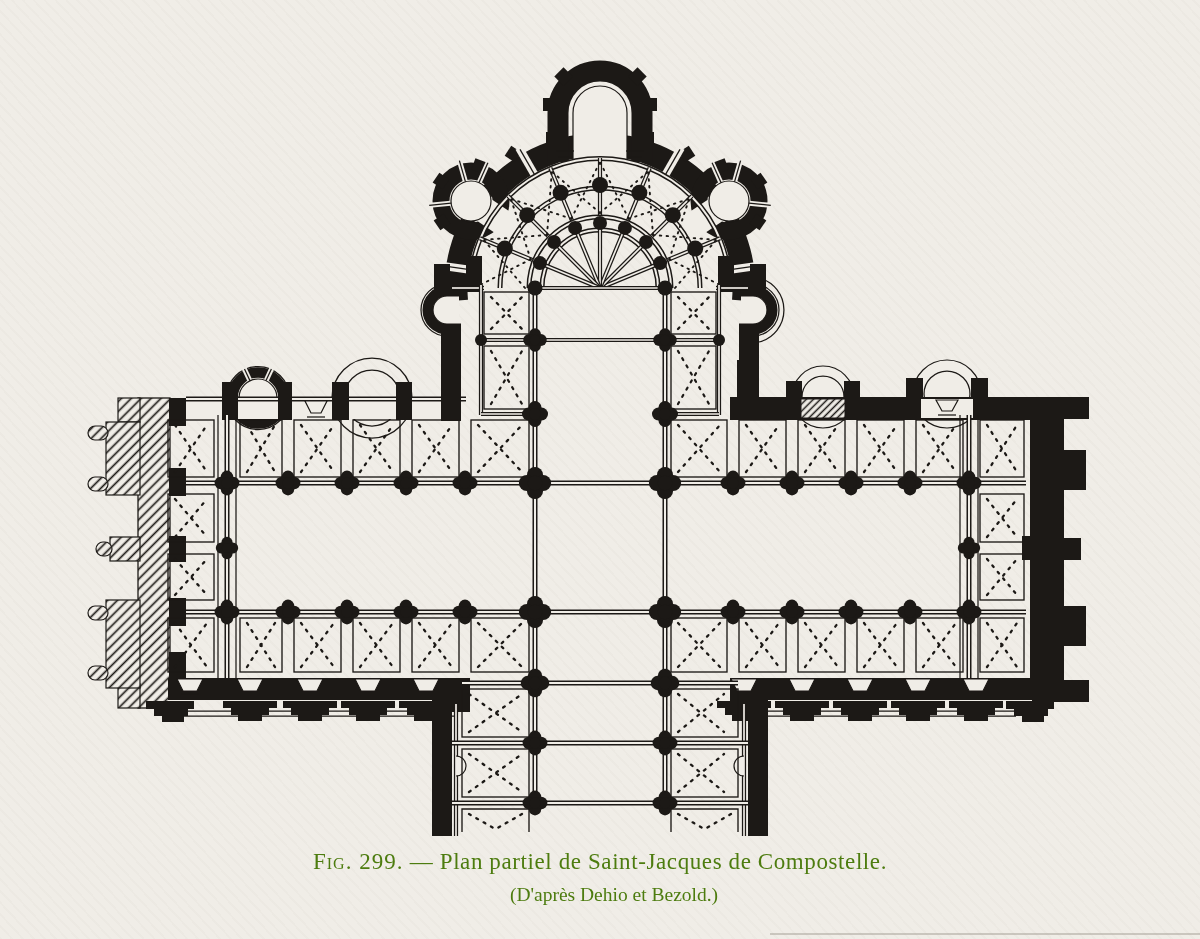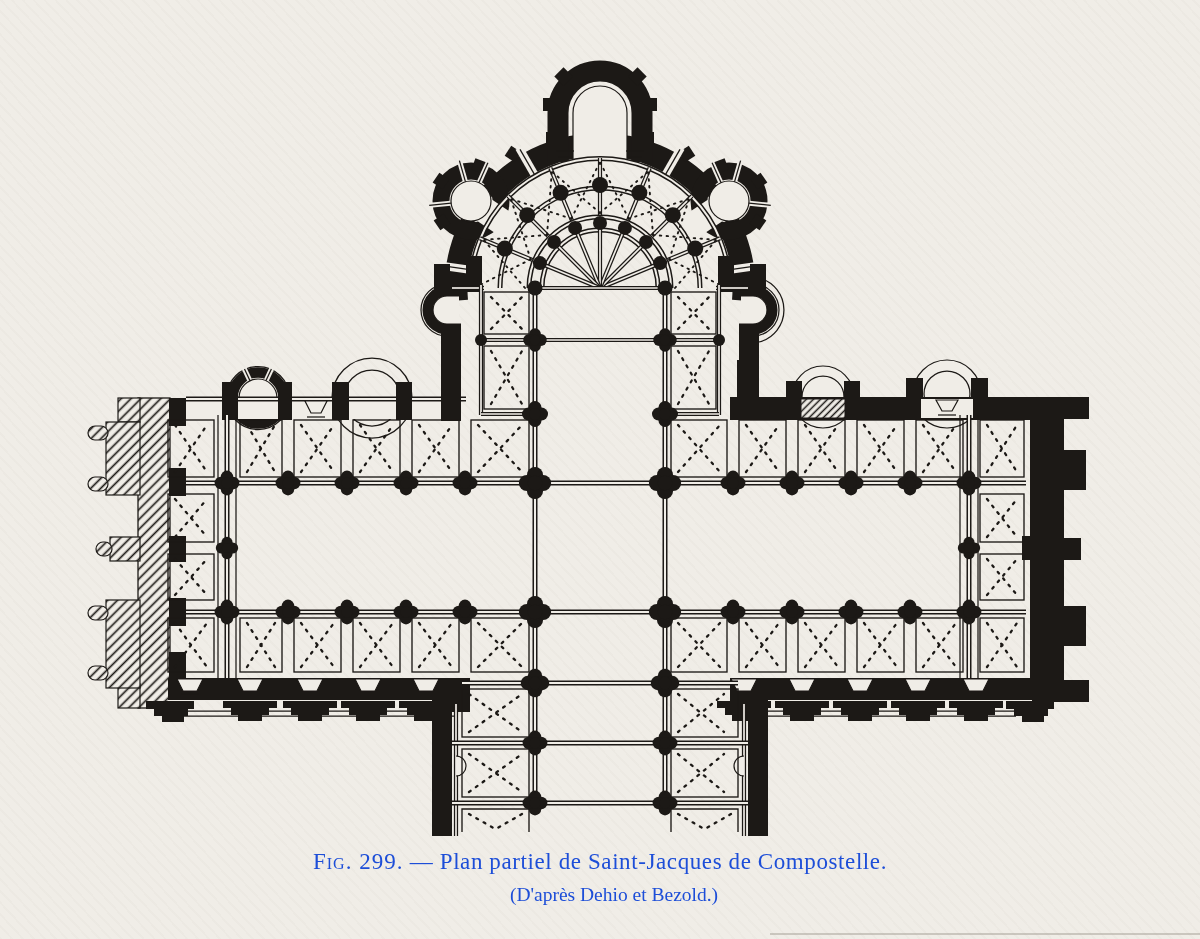--- a/index.html
+++ b/index.html
@@ -19,21 +19,21 @@
   .db{stroke:#1c1916;stroke-width:5;fill:none;}
   .dp{stroke:#f0ede7;stroke-width:2;fill:none;}
   .db2{stroke:#1c1916;stroke-width:4.2;fill:none;}
   .dp2{stroke:#f0ede7;stroke-width:1.7;fill:none;}
   .b{fill:#1c1916;stroke:none;}
   .pap{fill:#f0ede7;}
   .papt{fill:#f0ede7;stroke:#1c1916;stroke-width:1.2;}
   .ring{fill:none;stroke:#1c1916;}
   .wcut{stroke:#f0ede7;fill:none;}
   .caption{
-    position:absolute;top:849px;left:0;width:1200px;text-align:center;color:#1d4ed8;
+    position:absolute;top:849px;left:0;width:1200px;text-align:center;color:#4d7c0f;
   }
   .cap-line1{font-size:23px;letter-spacing:0.6px;}
   .cap-line1 .figlabel{font-variant:small-caps;letter-spacing:1px;}
   .cap-line2{font-size:19.5px;margin-top:9px;transform:translateX(14px);}
   .scan-artifact{
     position:absolute;top:933px;left:770px;width:430px;height:2px;
     background:#b5b1a7;opacity:.65;
   }
 </style>
 </head>

